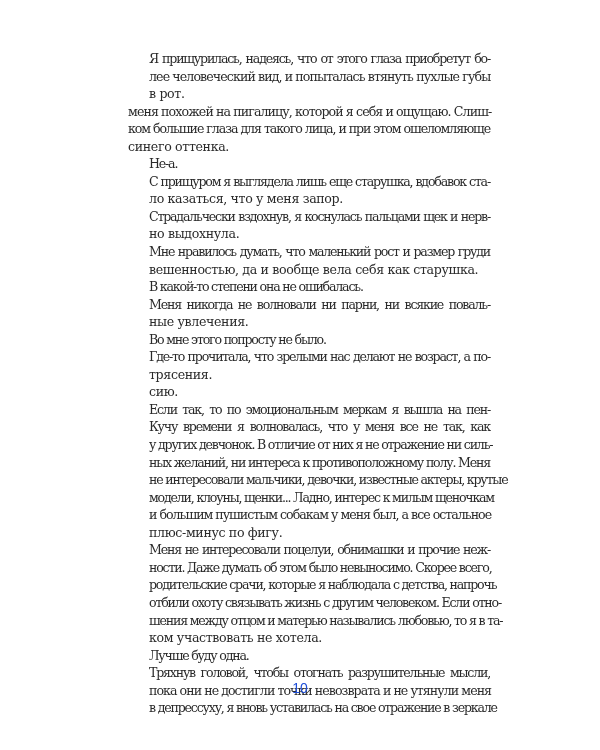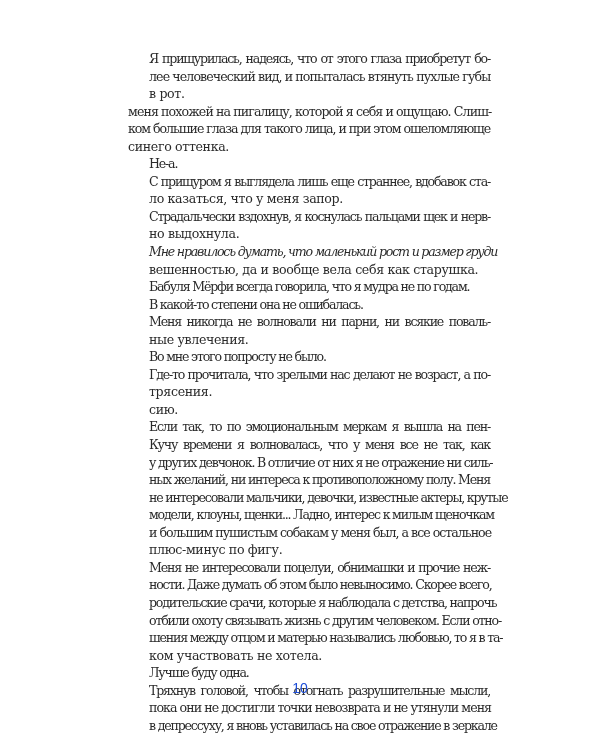--- a/index.html
+++ b/index.html
@@ -34,33 +34,30 @@
     </div>
     <div class="para first">
       <span class="line" style="letter-spacing: -0.9px;">меня похожей на пигалицу, которой я себя и ощущаю. Слиш-</span>
       <span class="line" style="letter-spacing: -1.05px;">ком большие глаза для такого лица, и при этом ошеломляюще</span>
       <span class="line last">синего оттенка.</span>
     </div>
     <div class="para">
       <span class="line last" style="text-indent: 21px; letter-spacing: -1.2px;">Не-а.</span>
     </div>
     <div class="para">
-      <span class="line" style="text-indent: 21px; letter-spacing: -1.2px;">С прищуром я выглядела лишь еще страннее, вдобавок ста-</span>
+      <span class="line" style="text-indent: 21px; letter-spacing: -1.2px;">С прищуром я выглядела лишь еще старушка, вдобавок ста-</span>
       <span class="line last">ло казаться, что у меня запор.</span>
     </div>
     <div class="para">
       <span class="line" style="text-indent: 21px; letter-spacing: -1.2px;">Страдальчески вздохнув, я коснулась пальцами щек и нерв-</span>
       <span class="line last">но выдохнула.</span>
     </div>
     <div class="para">
-      <span class="line" style="text-indent: 21px; letter-spacing: -1.2px; font-style: italic;">Мне нравилось думать, что маленький рост и размер груди</span>
+      <span class="line" style="text-indent: 21px; letter-spacing: -1.2px;">Мне нравилось думать, что маленький рост и размер груди</span>
       <span class="line last">вешенностью, да и вообще вела себя как старушка.</span>
-    </div>
-    <div class="para">
-      <span class="line last" style="text-indent: 21px; letter-spacing: -1.2px;">Бабуля Мёрфи всегда говорила, что я мудра не по годам.</span>
     </div>
     <div class="para">
       <span class="line last" style="text-indent: 21px; letter-spacing: -1.2px;">В какой-то степени она не ошибалась.</span>
     </div>
     <div class="para">
       <span class="line" style="text-indent: 21px; letter-spacing: -1.2px;">Меня никогда не волновали ни парни, ни всякие поваль-</span>
       <span class="line last">ные увлечения.</span>
     </div>
     <div class="para">
       <span class="line last" style="text-indent: 21px; letter-spacing: -1.2px;">Во мне этого попросту не было.</span>

